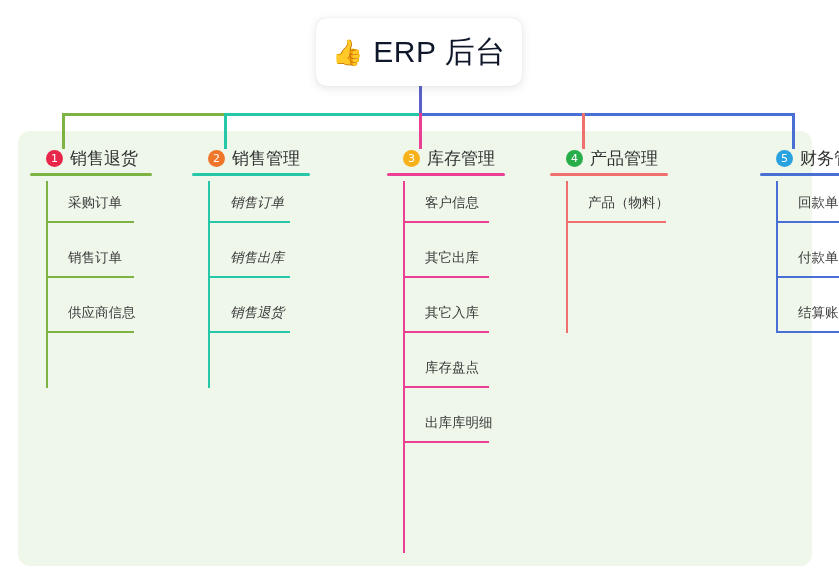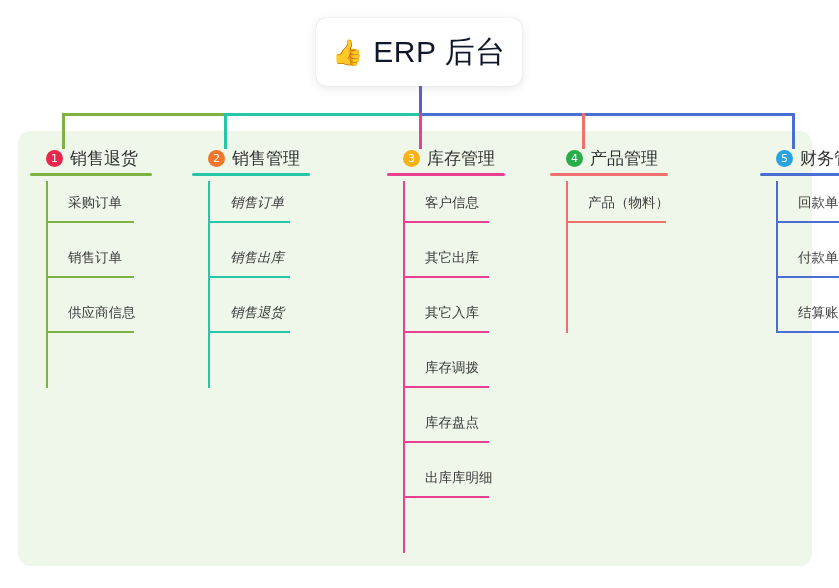--- a/index.html
+++ b/index.html
@@ -138,24 +138,20 @@
           </div>
           <div class="leaf">
             <span class="leaf-label">其它出库</span>
             <div class="leaf-rule" style="width: 86px; background: rgb(234, 63, 147);"></div>
           </div>
           <div class="leaf">
             <span class="leaf-label">其它入库</span>
             <div class="leaf-rule" style="width: 86px; background: rgb(234, 63, 147);"></div>
           </div>
           <div class="leaf">
-            <span class="leaf-label">库存调拨</span>
-            <div class="leaf-rule" style="width: 86px; background: rgb(234, 63, 147);"></div>
-          </div>
-          <div class="leaf">
             <span class="leaf-label">库存盘点</span>
             <div class="leaf-rule" style="width: 86px; background: rgb(234, 63, 147);"></div>
           </div>
           <div class="leaf">
             <span class="leaf-label">出库库明细</span>
             <div class="leaf-rule" style="width: 86px; background: rgb(234, 63, 147);"></div>
           </div>
         </div>
       </div>
       <div class="col" style="left: 550px;">

